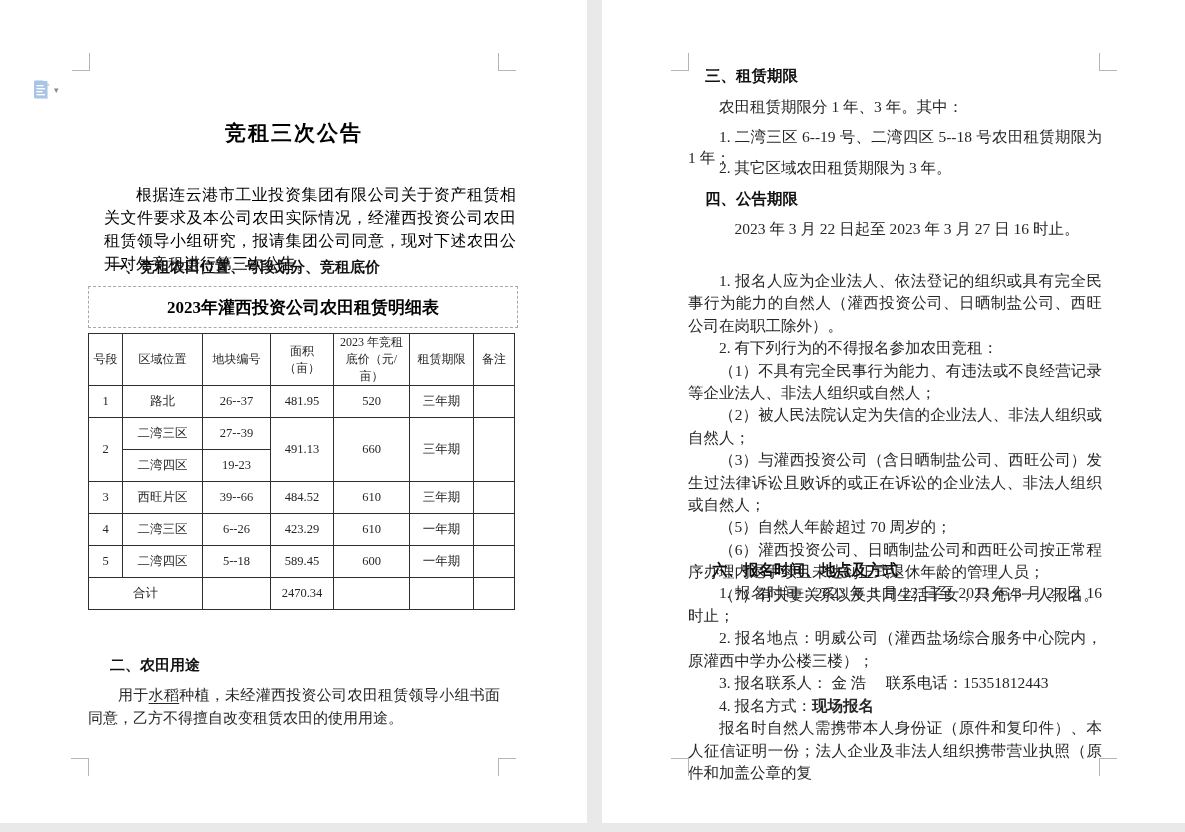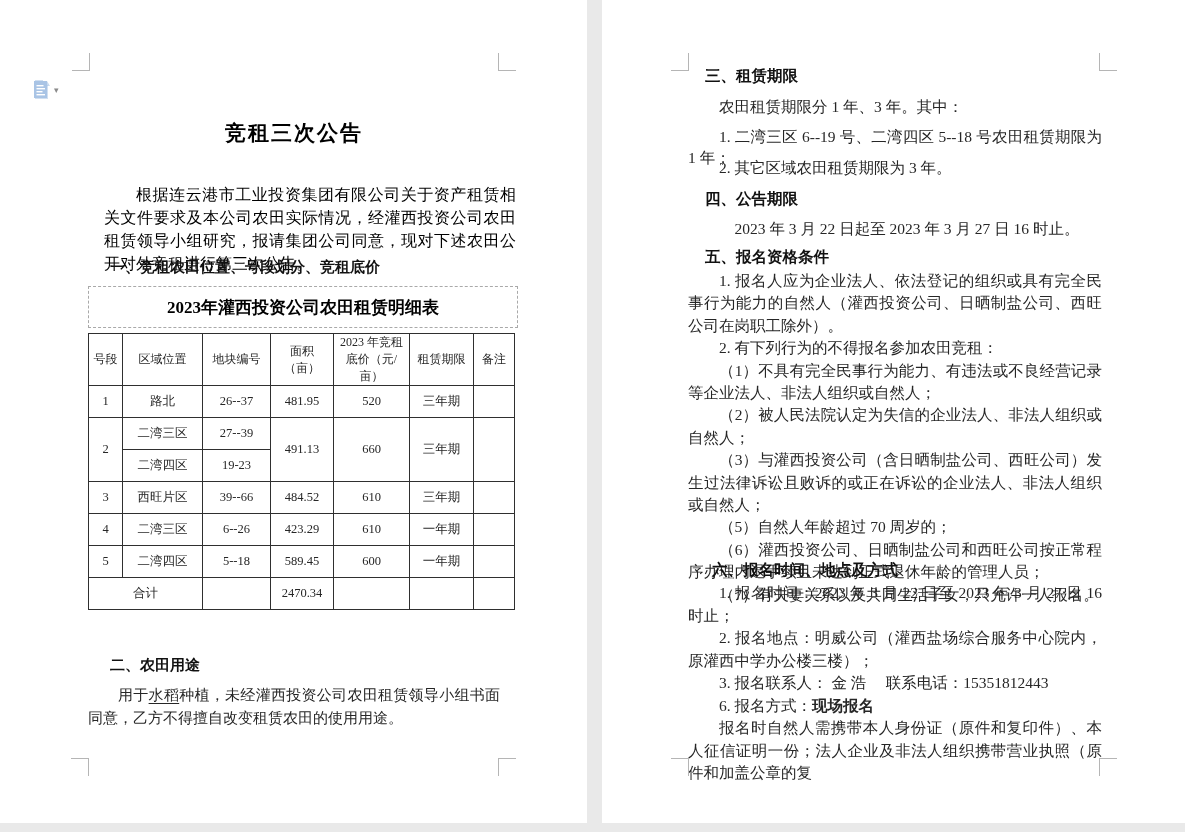--- a/index.html
+++ b/index.html
@@ -180,38 +180,37 @@
 
 <div class="page" id="pageR">
   <div class="rblock rhead" id="rh3">三、租赁期限</div>
   <div class="rblock" id="rs3i">农田租赁期限分 1 年、3 年。其中：</div>
   <div class="rblock" id="rs3a">1. 二湾三区 6--19 号、二湾四区 5--18 号农田租赁期限为 1 年；</div>
   <div class="rblock" id="rs3b">2. 其它区域农田租赁期限为 3 年。</div>
 
   <div class="rblock rhead" id="rh4">四、公告期限</div>
   <div class="rblock" id="rs4">2023 年 3 月 22 日起至  2023 年  3 月  27 日 16 时止。</div>
 
-  <div class="rblock rhead" id="rh5">五、报名资格条件</div>
   <div class="rblock" id="rs5">
     <p>1. 报名人应为企业法人、依法登记的组织或具有完全民事行为能力的自然人（灌西投资公司、日晒制盐公司、西旺公司在岗职工除外）。</p>
     <p>2. 有下列行为的不得报名参加农田竞租：</p>
     <p>（1）不具有完全民事行为能力、有违法或不良经营记录等企业法人、非法人组织或自然人；</p>
     <p>（2）被人民法院认定为失信的企业法人、非法人组织或自然人；</p>
     <p>（3）与灌西投资公司（含日晒制盐公司、西旺公司）发生过法律诉讼且败诉的或正在诉讼的企业法人、非法人组织或自然人；</p>
     <p>（5）自然人年龄超过 70 周岁的；</p>
     <p>（6）灌西投资公司、日晒制盐公司和西旺公司按正常程序办理内退手续且未达到正式退休年龄的管理人员；</p>
     <p>（7）有夫妻关系以及共同生活子女，只允许一人报名。</p>
   </div>
 
   <div class="rblock rhead" id="rh6">六、报名时间、地点及方式</div>
   <div class="rblock" id="rs6">
     <p>1. 报名时间：2023 年 3 月 22 日至 2023 年 3 月 27 日 16 时止；</p>
     <p>2. 报名地点：明威公司（灌西盐场综合服务中心院内，原灌西中学办公楼三楼）；</p>
     <p>3. 报名联系人： 金  浩　 联系电话：15351812443</p>
-    <p><span>6. 报名方式：</span><b>现场报名</b></p>
+    <p><span>4. 报名方式：</span><b>现场报名</b></p>
     <p>报名时自然人需携带本人身份证（原件和复印件）、本人征信证明一份；法人企业及非法人组织携带营业执照（原件和加盖公章的复</p>
   </div>
 </div>
 
 <div class="bottomband"></div>
 
 <div class="mark tl" style="left:72px;top:53px"></div>
 <div class="mark tr" style="left:498px;top:53px"></div>
 <div class="mark bl" style="left:71px;top:758px"></div>
 <div class="mark br" style="left:498px;top:758px"></div>

